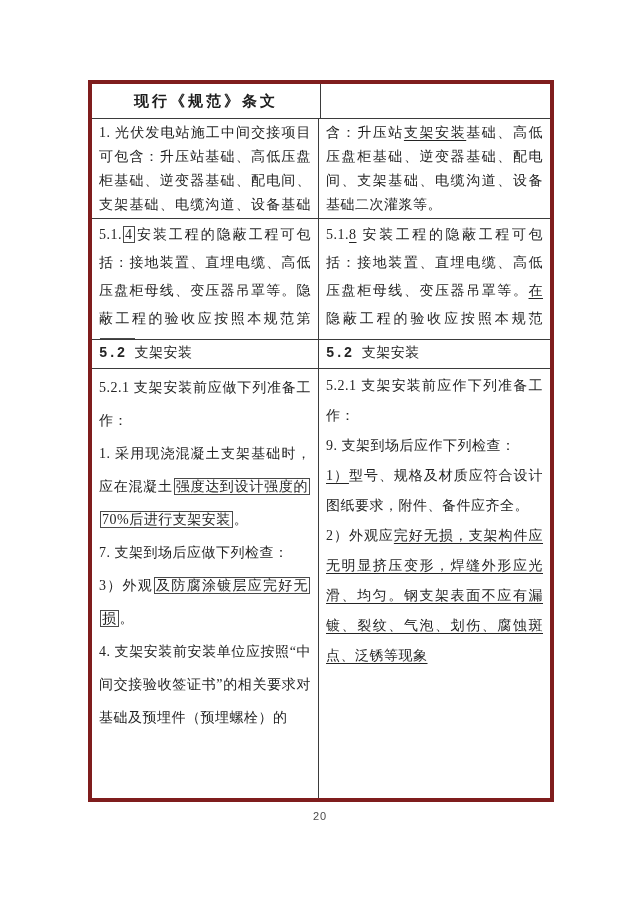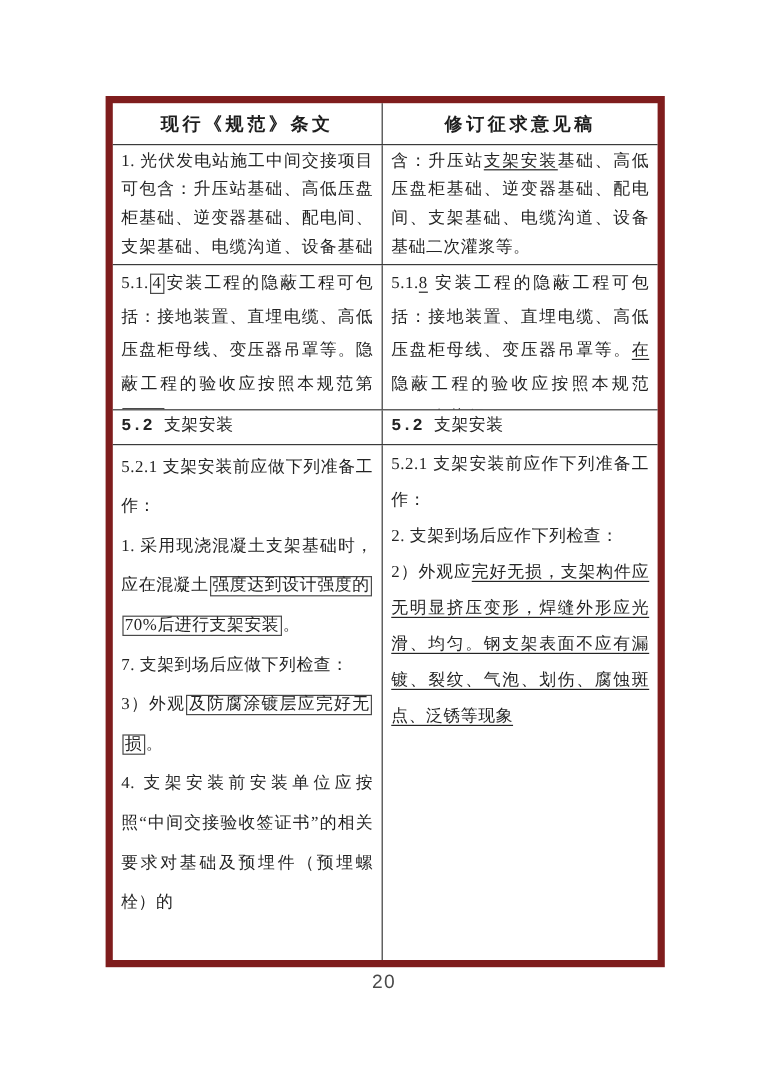--- a/index.html
+++ b/index.html
@@ -3,21 +3,21 @@
 <meta charset="utf-8">
 <style>
   html,body{margin:0;padding:0;background:#ffffff;}
   .page{
     position:relative;width:640px;height:905px;background:#ffffff;
     font-family:"Liberation Serif","DejaVu Serif",serif;color:#222;
     overflow:hidden;
   }
   .ctable{
     position:absolute;left:88px;top:80px;width:466px;box-sizing:border-box;
-    border:6px solid #7f1d1d;background:#fff;
+    border:4px solid #7f1d1d;background:#fff;
   }
   .thead{display:flex;height:34px;border-bottom:1px solid #3b3b3b;}
   .th{
     box-sizing:border-box;display:flex;align-items:center;justify-content:center;
     font-weight:bold;font-size:15px;letter-spacing:3px;color:#1d1d1d;
   }
   .th-left{width:229px;border-right:1px solid #3b3b3b;}
   .th-right{width:233px;}
   .trow{display:flex;border-bottom:1px solid #3b3b3b;}
   .trow:last-child{border-bottom:none;}
@@ -39,32 +39,31 @@
   .run-n{}
   .run-b{font-weight:bold;}
   .run-u{text-decoration:underline;text-underline-offset:3px;text-decoration-thickness:1px;}
   .run-bu{font-weight:bold;text-decoration:underline;text-underline-offset:3px;text-decoration-thickness:1px;}
   .run-box{
     border:1px solid #4a4a4a;padding:0 1px;margin:0 1px;
     -webkit-box-decoration-break:clone;box-decoration-break:clone;
   }
   .pagenum{
     position:absolute;left:0;top:810px;width:100%;text-align:center;
-    font-size:16px;color:#4a4a4a;letter-spacing:1px;
+    font-size:11px;color:#4a4a4a;letter-spacing:1px;
     font-family:"Liberation Sans","DejaVu Sans",sans-serif;
   }
 </style>
 </head>
 <body>
 
 <div class="page">
   <div class="ctable">
     <div class="thead">
       <div class="th th-left">现行《规范》条文</div>
-      <div class="th th-right">修订征求意见稿</div>
     </div>
     <div id="tbody">
         <div class="trow r0">
           <div class="cell cell-left">
             <p><span class="run-n">1. 光伏发电站施工中间交接项目可包含：升压站基础、高低压盘柜基础、逆变器基础、配电间、支架基础、电缆沟道、设备基础二次灌浆等。</span></p>
           </div>
           <div class="cell cell-right">
             <p><span class="run-n">含：升压站</span><span class="run-u">支架安装</span><span class="run-n">基础、高低压盘柜基础、逆变器基础、配电间、支架基础、电缆沟道、设备基础二次灌浆等。</span></p>
           </div>
         </div>
@@ -87,20 +86,21 @@
         <div class="trow r3">
           <div class="cell cell-left">
             <p><span class="run-n">5.2.1 支架安装前应做下列准备工作：</span></p>
             <p><span class="run-n">1. 采用现浇混凝土支架基础时，应在混凝土</span><span class="run-box">强度达到设计强度的70%后进行支架安装</span><span class="run-n">。</span></p>
             <p><span class="run-n">7. 支架到场后应做下列检查：</span></p>
             <p><span class="run-n">3）外观</span><span class="run-box">及防腐涂镀层应完好无损</span><span class="run-n">。</span></p>
             <p><span class="run-n">4. 支架安装前安装单位应按照“中间交接验收签证书”的相关要求对基础及预埋件（预埋螺栓）的</span></p>
           </div>
           <div class="cell cell-right">
             <p><span class="run-n">5.2.1 支架安装前应作下列准备工作：</span></p>
-            <p><span class="run-n">2. 支架到场后应作下列检查：</span></p>
+            <p><span class="run-n">9. 支架到场后应作下列检查：</span></p>
+            <p><span class="run-u">1）</span><span class="run-n">型号、规格及材质应符合设计图纸要求，附件、备件应齐全。</span></p>
             <p><span class="run-n">2）外观应</span><span class="run-u">完好无损，支架构件应无明显挤压变形，焊缝外形应光滑、均匀。钢支架表面不应有漏镀、裂纹、气泡、划伤、腐蚀斑点、泛锈等现象</span></p>
           </div>
         </div>
       </div>
   </div>
   <div class="pagenum">20</div>
 </div>
 
 </body></html>

